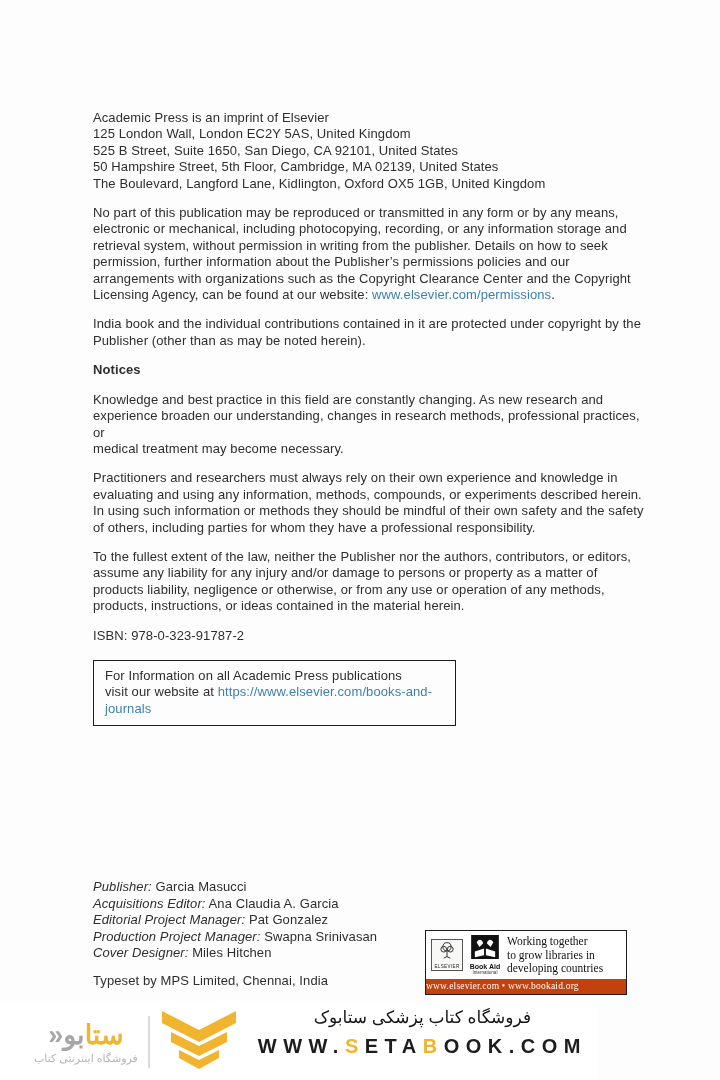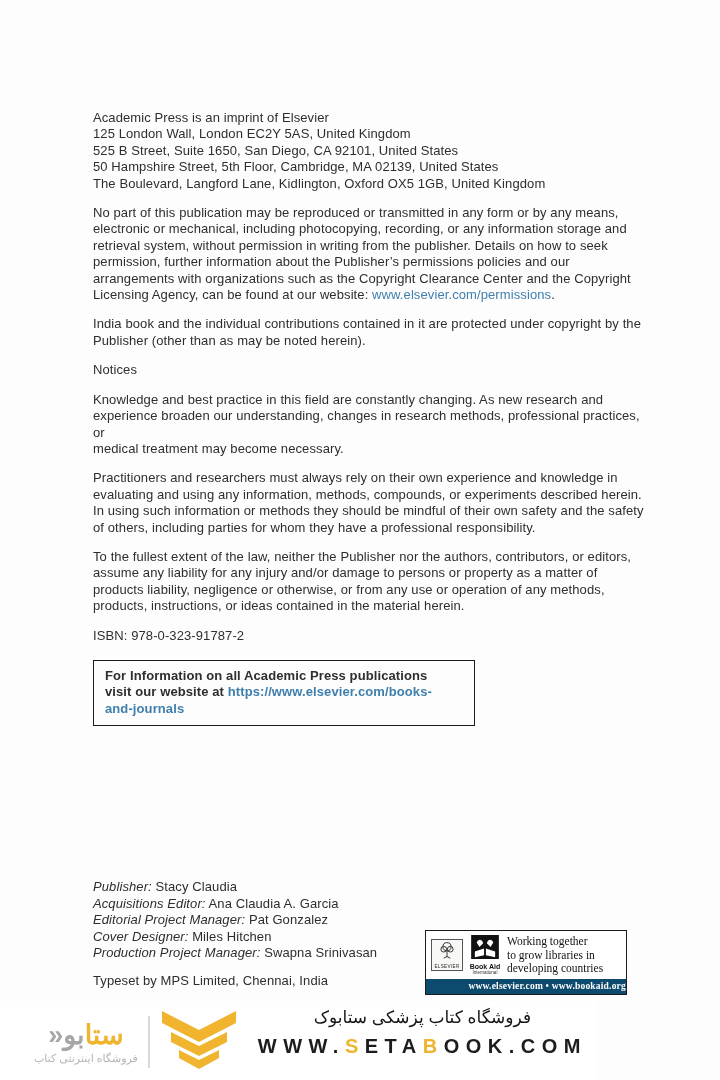--- a/index.html
+++ b/index.html
@@ -12,29 +12,28 @@
   .preline{white-space:pre-line;}
   
   .page-text{
     position:absolute;left:93px;top:110px;width:556px;
     font-size:13px;line-height:16.4px;letter-spacing:.1px;
   }
   .page-text p{margin:0 0 13px 0;}
   .addr-block{margin-bottom:13px;}
   .copyright-line{margin-bottom:14px;}
   a.doc-link{color:#3f7fae;text-decoration:none;cursor:pointer;}
-  .notices-heading{font-weight:normal;margin:0;}
+  .notices-heading{font-weight:bold;margin:0;}
   .isbn-line{margin-top:6px;}
   .info-box{
     margin-top:16px;
     border:1.5px solid #1c1c1c;
     width:348px;
-    padding:7px 21px 8px 11px;
+    padding:7px 2px 8px 11px;
     background:#fdfdfd;
-    font-weight:bold;
   }
   
   .credits{
     position:absolute;left:93px;top:879px;
     font-size:13px;line-height:16.6px;letter-spacing:.1px;
   }
   .credit-role{font-style:italic;text-align:right;}
   .typeset-line{margin-top:11px;}
   
   .badge{
@@ -48,22 +47,22 @@
   }
   .elsevier-logo .els-label{font-size:4.5px;letter-spacing:.4px;color:#222;display:block;margin-top:1px;}
   .bookaid-logo{width:34px;flex:0 0 34px;text-align:center;}
   .bookaid-label{font-size:7px;font-weight:bold;color:#111;display:block;line-height:7px;}
   .bookaid-sub{font-size:4.5px;color:#333;display:block;line-height:5px;}
   .badge-tagline{
     font-family:"Liberation Serif",serif;
     font-size:11.5px;line-height:13.5px;color:#111;
   }
   .badge-urlbar{
-    background:#0c4a6e;color:#fff;text-align:right;
-    font-family:"Liberation Serif",serif;font-weight:bold;
+    background:#c2410c;color:#fff;text-align:left;
+    font-family:"Liberation Serif",serif;font-weight:normal;
     font-size:9.5px;line-height:15px;letter-spacing:.2px;
   }
   
   .footer{
     position:absolute;left:0;top:1001px;width:597px;height:79px;background:#ffffff;
   }
   .footer-left{
     position:absolute;left:34px;top:8px;display:flex;align-items:center;gap:10px;
   }
   .logo-textblock{text-align:center;direction:rtl;}
@@ -123,25 +122,25 @@
 
   <p class="isbn-line">ISBN: 978-0-323-91787-2</p>
 
   <div class="info-box">
     <div>For Information on all Academic Press publications</div>
     <div><span>visit our website at </span><a class="doc-link">https://www.elsevier.com/books-and-journals</a></div>
   </div>
 </div>
 
 <div class="credits">
-  <div><span class="credit-role">Publisher:</span><span> Stacy Claudia</span></div>
+  <div><span class="credit-role">Publisher:</span><span> Garcia Masucci</span></div>
   <div><span class="credit-role">Acquisitions Editor:</span><span> Ana Claudia A. Garcia</span></div>
   <div><span class="credit-role">Editorial Project Manager:</span><span> Pat Gonzalez</span></div>
+  <div><span class="credit-role">Production Project Manager:</span><span> Swapna Srinivasan</span></div>
   <div><span class="credit-role">Cover Designer:</span><span> Miles Hitchen</span></div>
-  <div><span class="credit-role">Production Project Manager:</span><span> Swapna Srinivasan</span></div>
   <div class="typeset-line">Typeset by MPS Limited, Chennai, India</div>
 </div>
 
 <div class="badge">
   <div class="badge-row">
     <div class="elsevier-logo">
       <span>
         <svg width="18" height="18" viewBox="0 0 20 22">
             <g fill="none" stroke="#333" stroke-width="1.2">
               <circle cx="10" cy="7" r="5"></circle>

